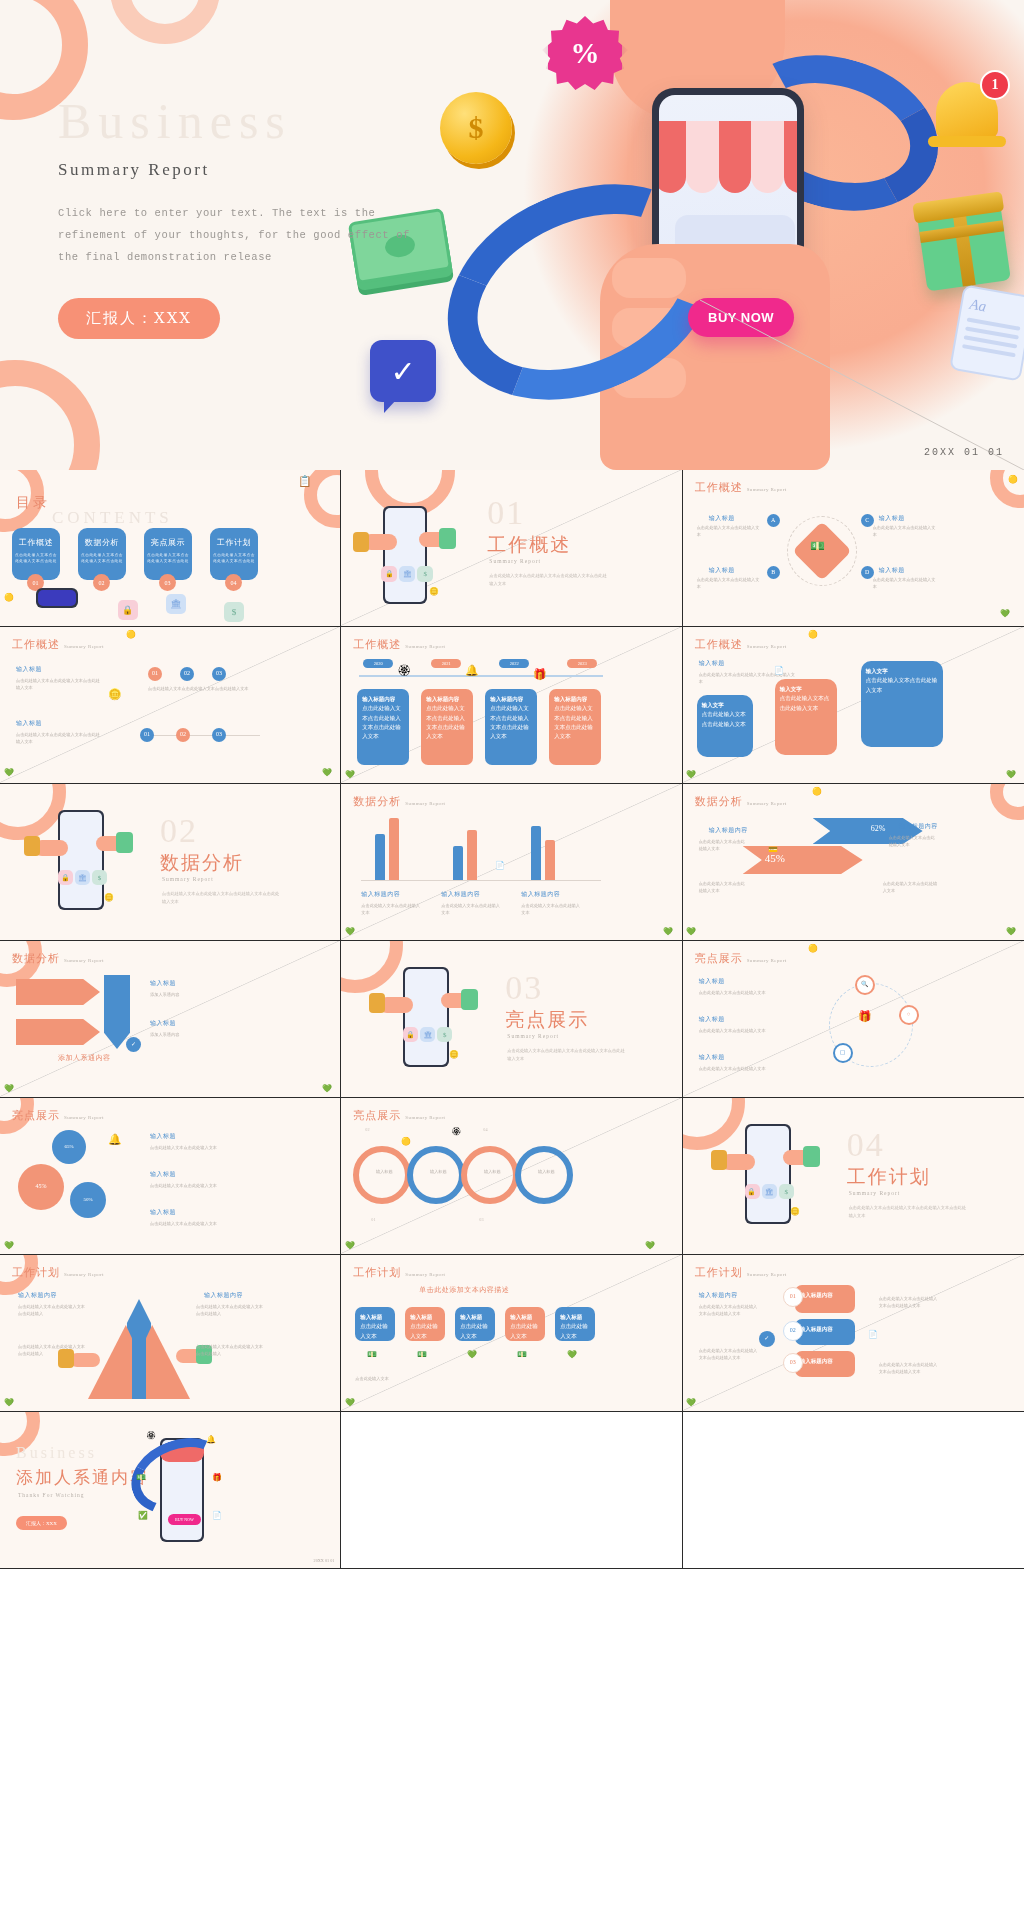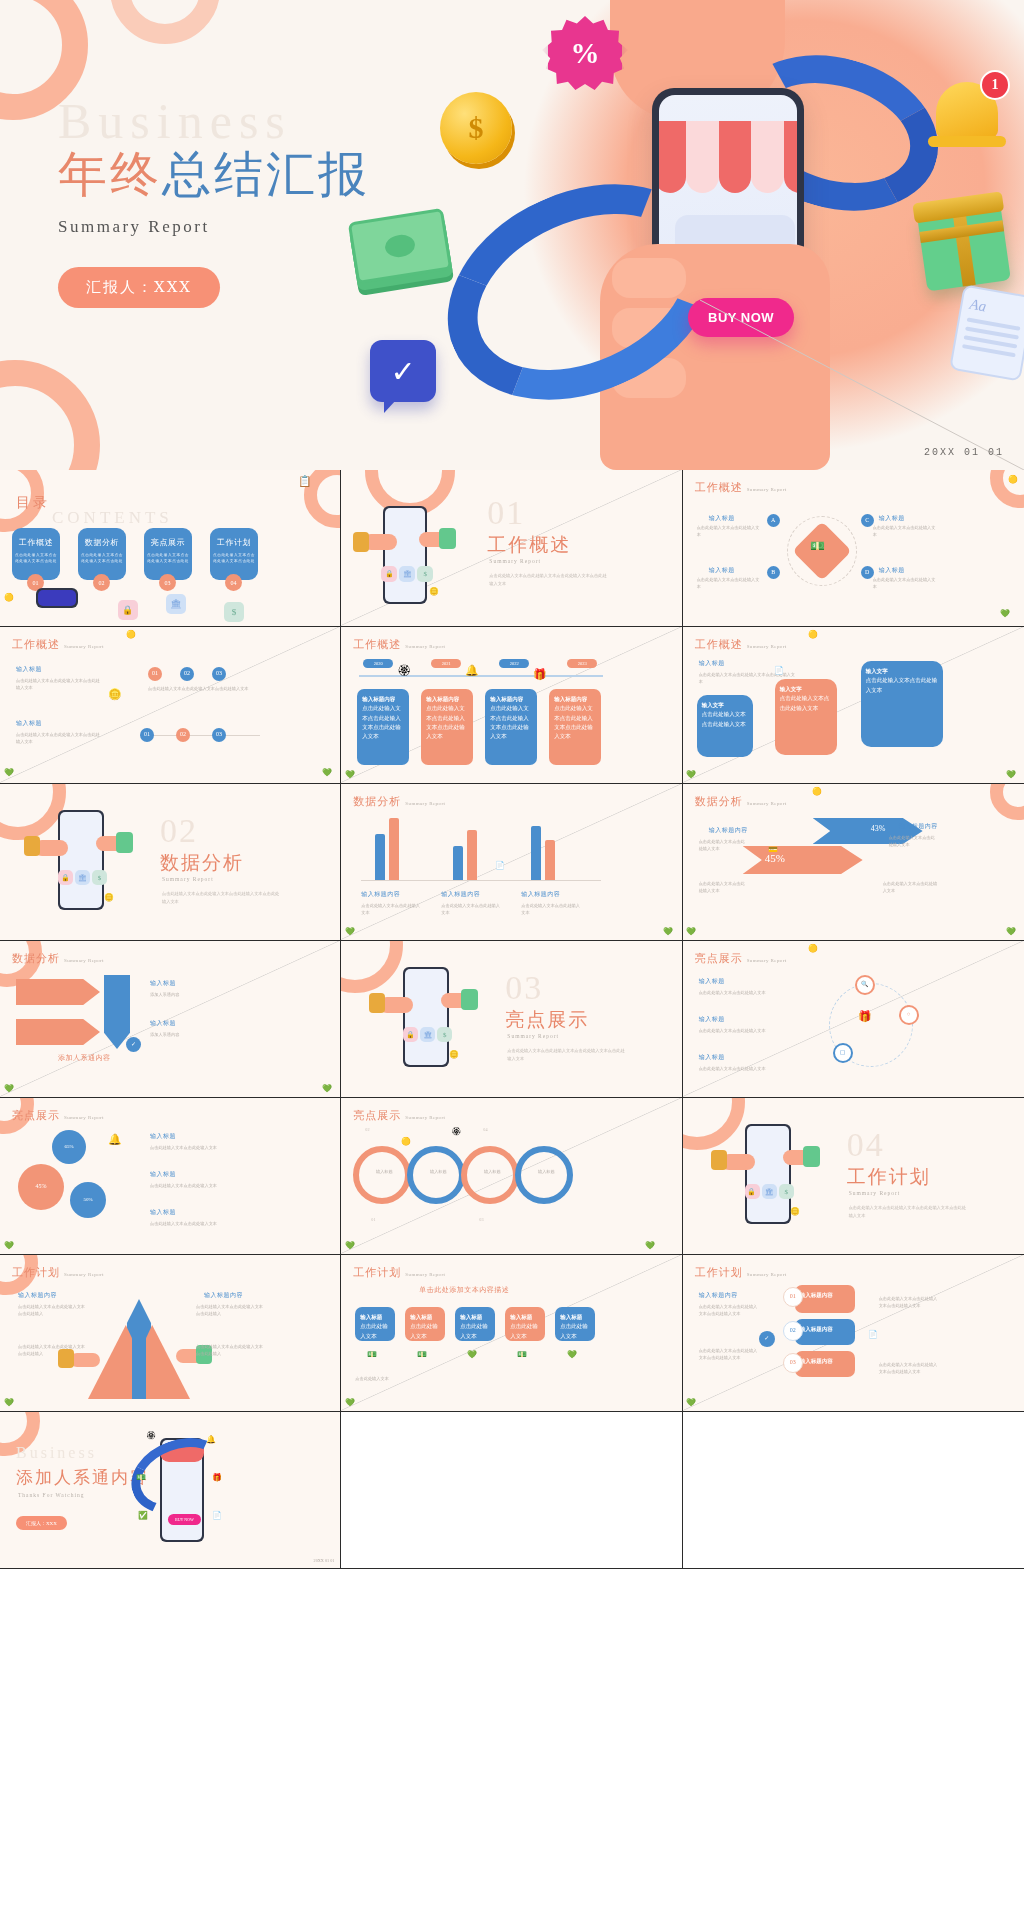--- a/index.html
+++ b/index.html
@@ -266,24 +266,22 @@
 <body>
 
 <div class="hero">
   <div class="hero-ring ring-a"></div>
   <div class="hero-ring ring-b"></div>
   <div class="hero-ring ring-c"></div>
   <div class="hero-blob"></div>
 
   <div class="hero-text">
     <div class="watermark-business">Business</div>
-    <div class="main-title">
-      <span class="t-orange">年终</span><span class="t-blue">总结汇报</span>
-    </div>
     <div class="sub-title">Summary Report</div>
+    <div class="body-copy">Click here to enter your text. The text is the refinement of your thoughts, for the good effect of the final demonstration release</div>
     <div class="cta-pill">汇报人：XXX</div>
   </div>
 
   <div class="illus">
     <div class="il arm-top"></div>
     <div class="il ribbon2"></div>
 
     <div class="il phone">
       <div class="phone-screen">
         <div class="awning">
@@ -544,21 +542,21 @@
   <div class="slide">
     <div class="bg-ring" style="width:56px;height:56px;right:-22px;top:-20px;"></div>
     <div class="s-head">
       <span>数据分析</span><small>Summary Report</small>
     </div>
     <div style="position:absolute;left:60px;top:62px;width:120px;height:28px;background:#f29577;
       clip-path:polygon(0 0,82% 0,100% 50%,82% 100%,0 100%,16% 50%);"></div>
     <div style="position:absolute;left:130px;top:34px;width:110px;height:26px;background:#4a8ecd;
       clip-path:polygon(0 0,82% 0,100% 50%,82% 100%,0 100%,16% 50%);"></div>
     <div style="position:absolute;left:82px;top:68px;color:#fff;font-size:11px;">45%</div>
-    <div style="position:absolute;left:188px;top:40px;color:#fff;font-size:8px;">43%</div>
+    <div style="position:absolute;left:188px;top:40px;color:#fff;font-size:8px;">62%</div>
     <div class="txt-t" style="left:26px;top:42px;">输入标题内容</div>
     <div class="txt-s" style="left:16px;top:54px;width:48px;">点击此处输入文本点击此处输入文本</div>
     <div class="txt-s" style="left:16px;top:96px;width:48px;">点击此处输入文本点击此处输入文本</div>
     <div class="txt-t" style="left:216px;top:38px;">输入标题内容</div>
     <div class="txt-s" style="left:206px;top:50px;width:50px;">点击此处输入文本点击此处输入文本</div>
     <div class="txt-s" style="left:200px;top:96px;width:56px;">点击此处输入文本点击此处输入文本</div>
     <div class="emoji-s" style="left:86px;top:62px;">💳</div>
     <div class="emoji-s" style="left:4px;bottom:4px;">💚</div>
     <div class="emoji-s" style="right:8px;bottom:4px;">💚</div>
     <div class="emoji-s" style="left:130px;top:4px;">🟡</div>

